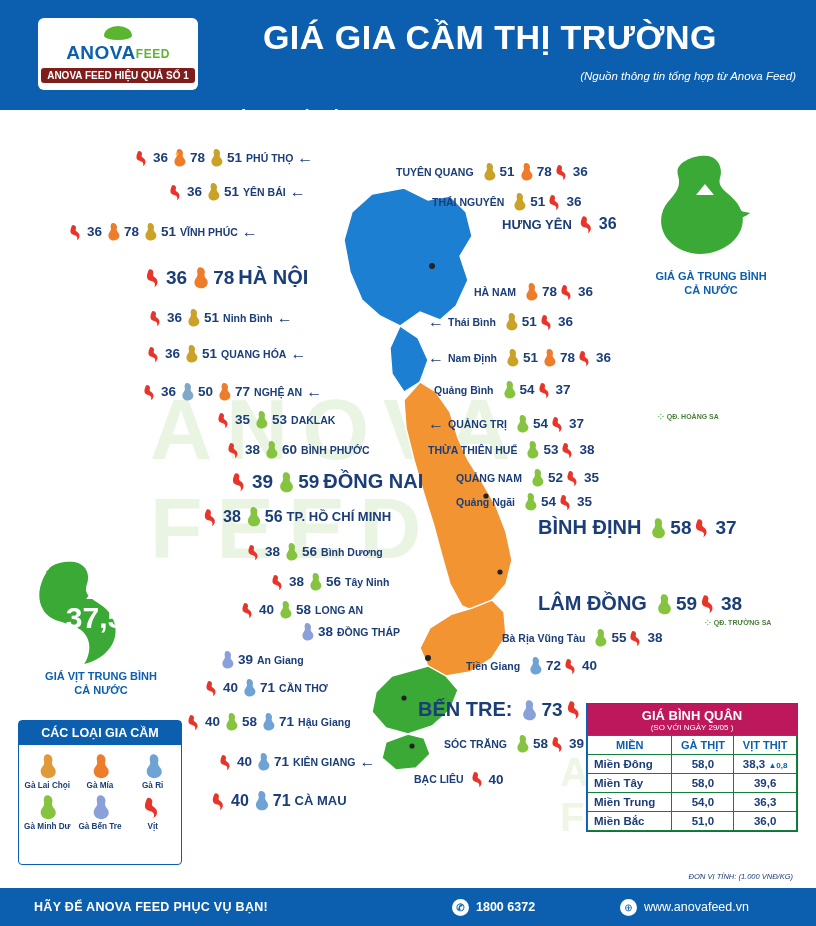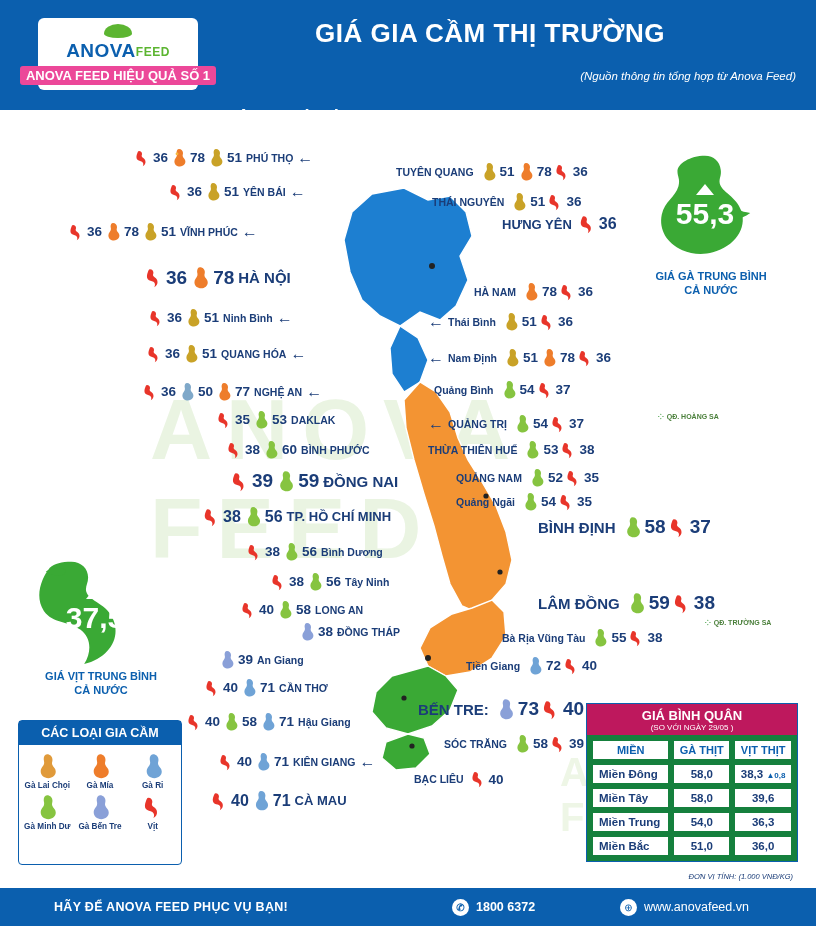--- a/index.html
+++ b/index.html
@@ -20,26 +20,26 @@
   }
   .logo-badge {
     position:absolute; left:38px; top:18px; width:160px; height:72px;
     background:#ffffff; border-radius:6px;
     display:flex; flex-direction:column; align-items:center; justify-content:center;
   }
   .logo-leaf { width:28px; height:14px; background:#5cb531; border-radius:50% 50% 50% 50%/ 70% 70% 30% 30%; margin-bottom:2px;}
   .logo-text { font-size:19px; font-weight:bold; color:#0b5fae; letter-spacing:0.5px; }
   .logo-text .feed { color:#5cb531; font-size:12px; vertical-align:middle; }
   .logo-sub {
-    margin-top:4px; font-size:13px; font-weight:bold; color:#ffffff;
-    background:#ec4899; border-radius:3px; padding:2px 6px; white-space:nowrap;
+    margin-top:4px; font-size:10px; font-weight:bold; color:#ffffff;
+    background:#7f1d1d; border-radius:3px; padding:2px 6px; white-space:nowrap;
   }
   .header-title {
     position:absolute; left:210px; top:18px; width:560px;
-    text-align:center; color:#ffffff; font-weight:bold; font-size:26px;
+    text-align:center; color:#ffffff; font-weight:bold; font-size:34px;
     letter-spacing:0.5px;
   }
   .header-date {
     position:absolute; left:210px; top:64px; width:360px;
     color:#ffffff; font-weight:bold; font-size:21px; font-style:italic;margin-top:41px;
   }
   .header-date .d { margin-left:18px; font-style:normal; }
   .header-src {
     position:absolute; right:20px; top:70px; color:#ffffff; font-size:11.5px; font-style:italic;
   }
@@ -63,21 +63,21 @@
   
   .row { position:absolute; display:flex; align-items:center; white-space:nowrap; }
   .row .num { font-weight:bold; color:#1b3d78; }
   .row .lbl { font-weight:bold; color:#1b3d78; margin:0 4px; }
   .row .arrow { color:#1b3d78; font-weight:bold; }
   .sm .num { font-size:13.5px; }
   .sm .lbl { font-size:10.5px; }
   .md .num { font-size:16px; }
   .md .lbl { font-size:13px; }
   .lg .num { font-size:19px; }
-  .lg .lbl { font-size:15px; }
+  .lg .lbl { font-size:20px; }
 
   .ic { display:inline-block; margin:0 3px; }
 
   
   .bird { position:relative; display:inline-block; }
   .bird svg { display:block; }
 
   
   .badge { position:absolute; text-align:center; }
   .badge .big { font-size:30px; font-weight:bold; color:#ffffff; }
@@ -95,33 +95,33 @@
   .lg-cell { text-align:center; }
   .lg-cell .lg-ic { height:30px; display:flex; align-items:center; justify-content:center; }
   .lg-cell .lg-t { font-size:8.2px; font-weight:bold; color:#1b3d78; }
 
   
   .tbl { position:absolute; left:586px; top:593px; width:212px; border:1px solid #0b5fae; background:#fff; }
   .tbl-h { background:#be185d; color:#fff; text-align:center; padding:4px 0 3px; }
   .tbl-h .t1 { font-size:13px; font-weight:bold; }
   .tbl-h .t2 { font-size:8px; }
   table { border-collapse:collapse; width:100%; }
-  th, td { border:6px solid #15803d; font-size:11.5px; color:#1b3d78; padding:3px 4px; }
+  th, td { border:1px solid #15803d; font-size:11.5px; color:#1b3d78; padding:3px 4px; }
   th { color:#0b5fae; font-weight:bold; text-align:center; font-size:11px; }
   td.reg { font-weight:bold; text-align:left; padding-left:6px; }
   td.val { text-align:center; font-weight:bold; }
   .delta { color:#0b5fae; font-size:8px; font-weight:bold; }
   .unit { position:absolute; right:4px; top:168px; font-size:7.5px; font-style:italic; color:#1b3d78; }
 
   
   .island { position:absolute; font-size:7px; color:#4a7f3a; font-weight:bold; }
   .island .dots { letter-spacing:1px; color:#3c9a3c; }
 
   
-  .footer { position:absolute; left:0; top:888px; width:816px; height:38px; background:#0b5fae; color:#fff; display:flex; align-items:center;padding-left:20px; }
+  .footer { position:absolute; left:0; top:888px; width:816px; height:38px; background:#0b5fae; color:#fff; display:flex; align-items:center; }
   .footer .slogan { margin-left:34px; font-size:12.5px; font-weight:bold; letter-spacing:0.3px; }
   .footer .ph { position:absolute; left:452px; display:flex; align-items:center; gap:7px; font-size:12.5px; font-weight:bold; }
   .footer .web { position:absolute; left:620px; display:flex; align-items:center; gap:7px; font-size:12.5px; }
   .circ { width:17px; height:17px; border-radius:50%; background:#fff; color:#0b5fae; display:flex; align-items:center; justify-content:center; font-size:10px; }
 </style>
 </head>
 <body>
 
 <div id="page">
 
@@ -805,21 +805,20 @@
     </div>
 
     <div class="badge" style="left:646px; top:38px; width:130px;">
       <div class="badge-shape">
         <svg width="120" height="120" viewBox="0 0 120 120">
           <path d="M60 8c9 0 15 6 16 14 1 6-2 9-1 14 2 9 17 13 22 28 6 18-7 36-29 42-10 3-22 2-31-2-16-7-24-21-21-36 3-14 14-18 17-29 2-7-1-10-1-15C32 16 45 8 60 8z" fill="#3aa935"></path>
           <path d="M86 56c5 6 10 9 20 10-8 6-16 7-24 4z" fill="#3aa935"></path>
         </svg>
         <div style="position:absolute; left:0; right:0; top:36px; text-align:center;">
           <div class="tri-up"></div>
-          <div class="big">55,3</div>
         </div>
       </div>
       <div class="cap">
         <div>GIÁ GÀ TRUNG BÌNH</div>
         <div>CẢ NƯỚC</div>
       </div>
     </div>
 
     <div class="badge" style="left:36px; top:438px; width:130px;">
       <div class="badge-shape">

